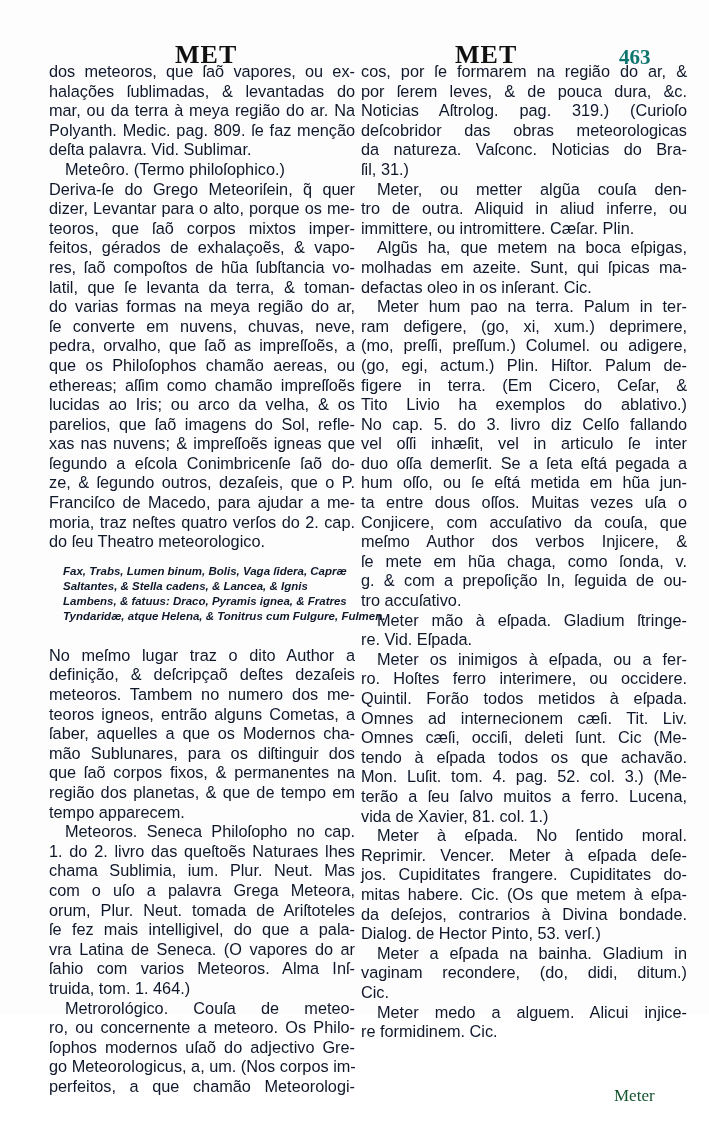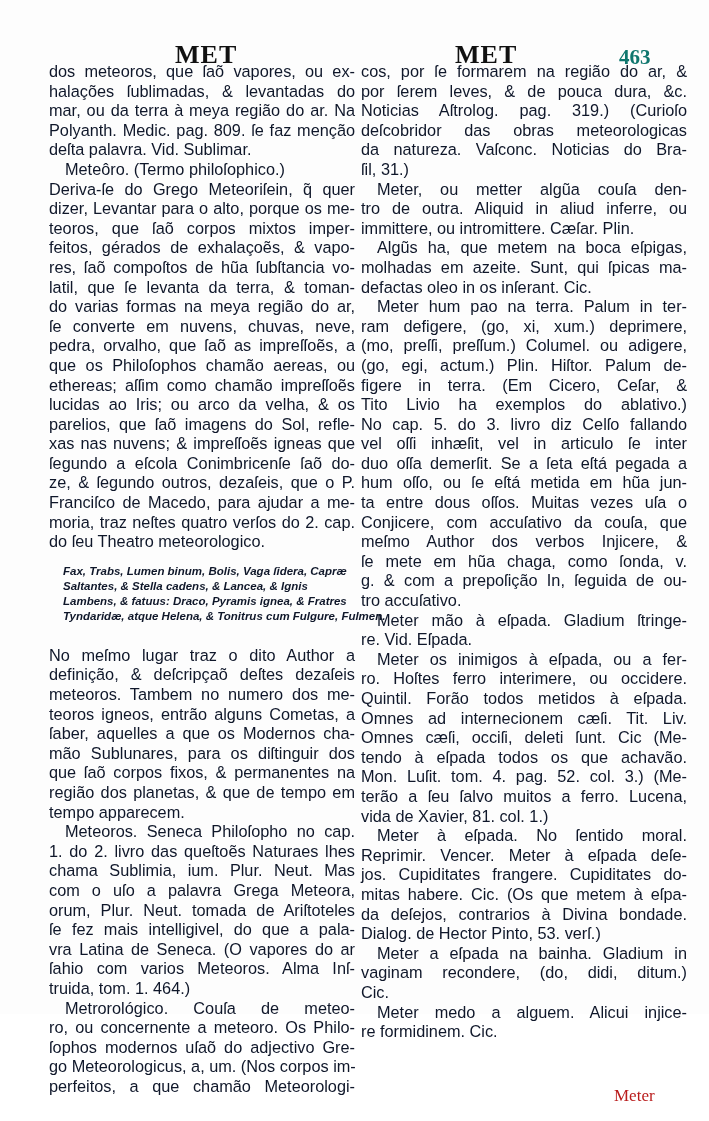--- a/index.html
+++ b/index.html
@@ -17,21 +17,21 @@
   .col-left { left:49px; width:306px; }
   .col-right { left:361px; width:326px; }
   .line { display:block; white-space:nowrap; overflow:visible; text-align:justify; text-align-last:justify; height:19.6px; }
   .line.last { text-align-last:left; }
   .line.indent { padding-left:16px; }
   .line.verse { font-size:11.5px; line-height:15px; height:15px; font-style:italic; font-weight:bold;
                 padding-left:14px; text-align-last:left; }
   .line.verse.first { margin-top:12px; }
   .line.verse.endv { margin-bottom:22px; }
   .catchword { position:absolute; top:1086px; left:614px; font-family:"Liberation Serif",serif;
-               font-size:17px; color:#b91c1c; }
+               font-size:17px; color:#14532d; }
 </style>
 </head>
 <body>
 
 <div class="page">
   <div class="running-head rh-left">MET</div>
   <div class="running-head rh-right">MET</div>
   <div class="page-num">463</div>
 
   <div class="col col-left" id="col-left">

